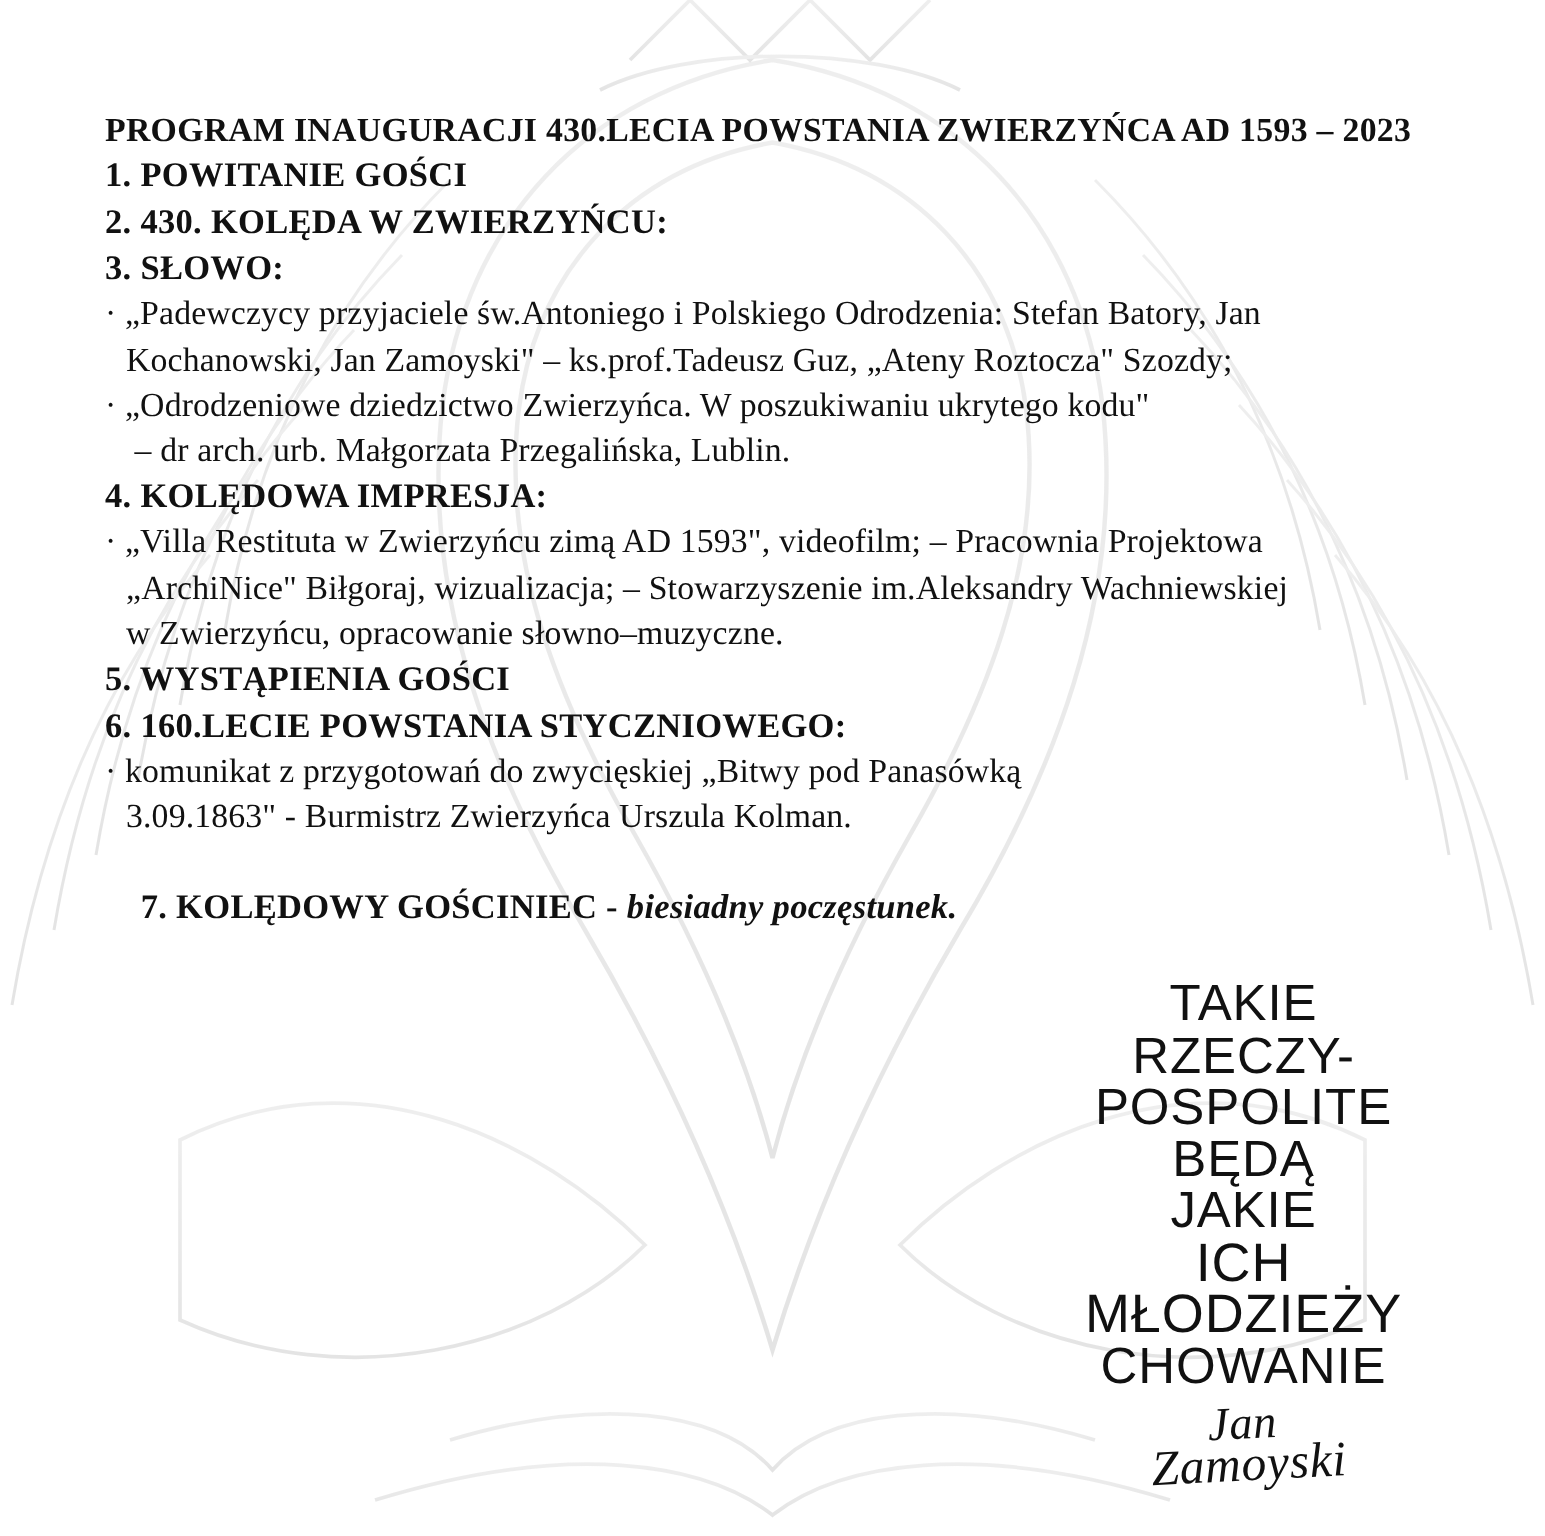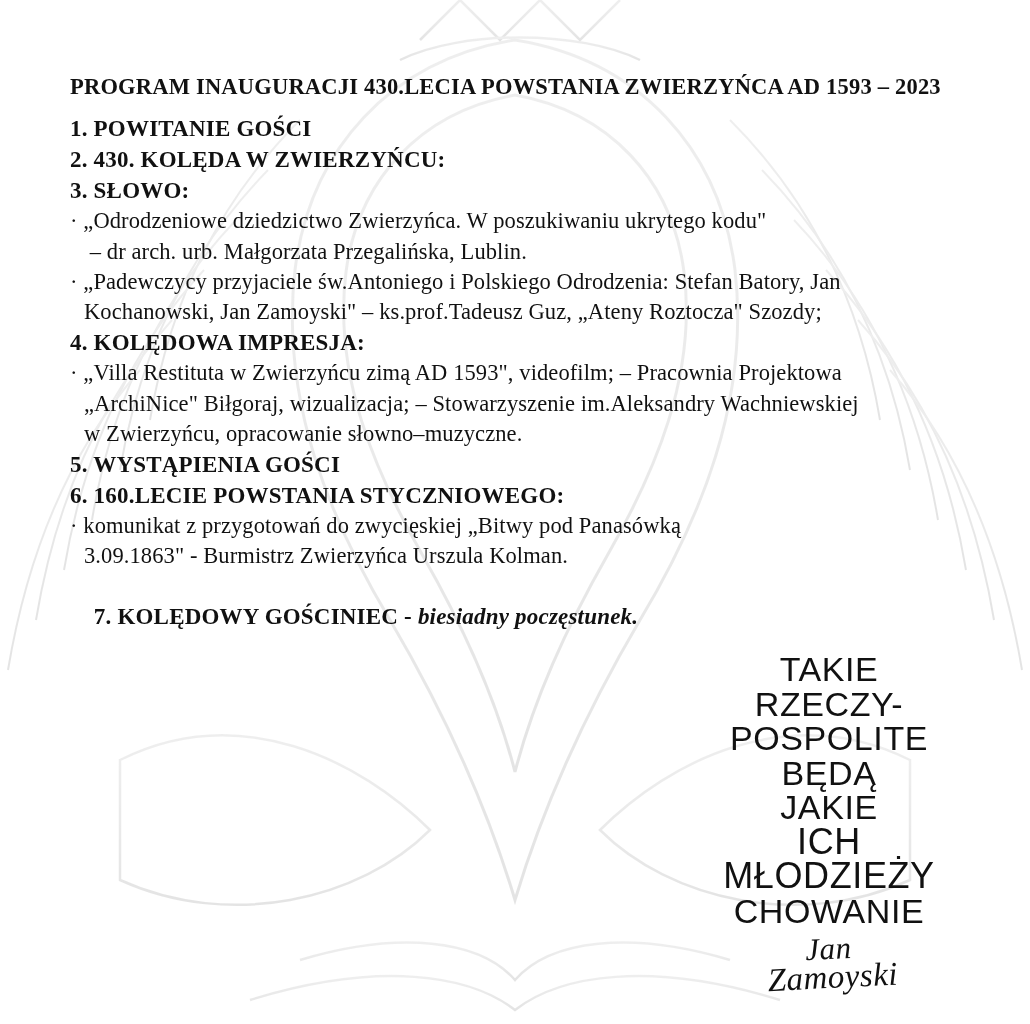--- a/index.html
+++ b/index.html
@@ -38,21 +38,21 @@
     font-size: 22.5px;
     line-height: 30px;
     letter-spacing: 0.1px;
     white-space: pre;
   }
 
   .title {
     font-weight: bold;
     font-size: 22.5px;
     letter-spacing: 0.2px;
-    margin-bottom: 14px;
+    margin-bottom: 2px;
   }
 
   .heading {
     font-weight: bold;
     font-size: 23px;
     letter-spacing: 0.2px;
     margin-top: 1px;
   }
 
   .bullet {
@@ -170,27 +170,27 @@
   <div class="title">PROGRAM INAUGURACJI 430.LECIA POWSTANIA ZWIERZYŃCA AD 1593 – 2023</div>
 
   <div class="heading line">1. POWITANIE GOŚCI</div>
   <div class="heading line">2. 430. KOLĘDA W ZWIERZYŃCU:</div>
 
 
 
   <div class="heading line">3. SŁOWO:</div>
 
   <div class="bullet">
+    <span class="line">· „Padewczycy przyjaciele św.Antoniego i Polskiego Odrodzenia: Stefan Batory, Jan</span>
+    <span class="cont line">Kochanowski, Jan Zamoyski" – ks.prof.Tadeusz Guz, „Ateny Roztocza" Szozdy;</span>
+  </div>
+
+  <div class="bullet">
     <span class="line">· „Odrodzeniowe dziedzictwo Zwierzyńca. W poszukiwaniu ukrytego kodu"</span>
     <span class="cont line"> – dr arch. urb. Małgorzata Przegalińska, Lublin.</span>
-  </div>
-
-  <div class="bullet">
-    <span class="line">· „Padewczycy przyjaciele św.Antoniego i Polskiego Odrodzenia: Stefan Batory, Jan</span>
-    <span class="cont line">Kochanowski, Jan Zamoyski" – ks.prof.Tadeusz Guz, „Ateny Roztocza" Szozdy;</span>
   </div>
 
   <div class="heading line">4. KOLĘDOWA IMPRESJA:</div>
 
   <div class="bullet">
     <span class="line">· „Villa Restituta w Zwierzyńcu zimą AD 1593", videofilm; – Pracownia Projektowa</span>
     <span class="cont line">„ArchiNice" Biłgoraj, wizualizacja; – Stowarzyszenie im.Aleksandry Wachniewskiej</span>
     <span class="cont line">w Zwierzyńcu, opracowanie słowno–muzyczne.</span>
   </div>
 

